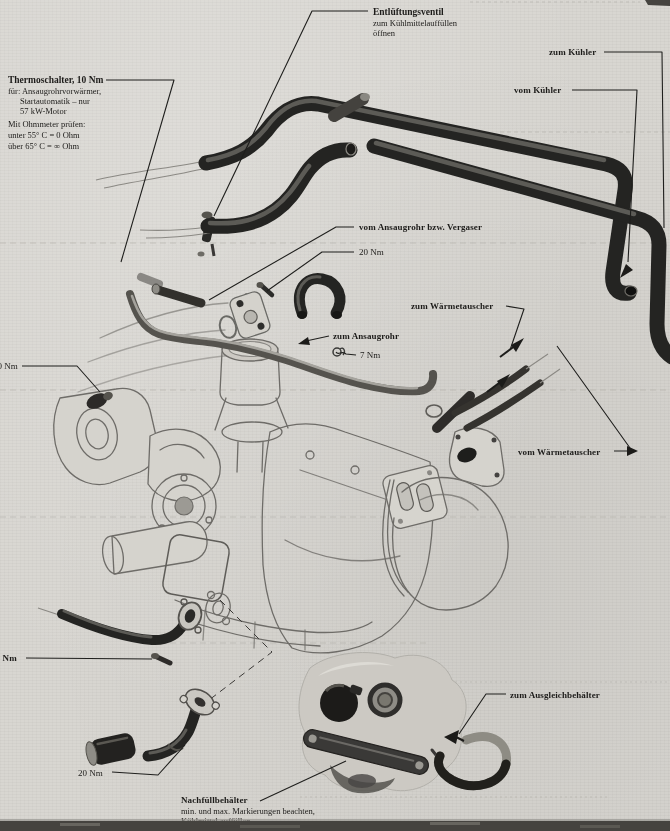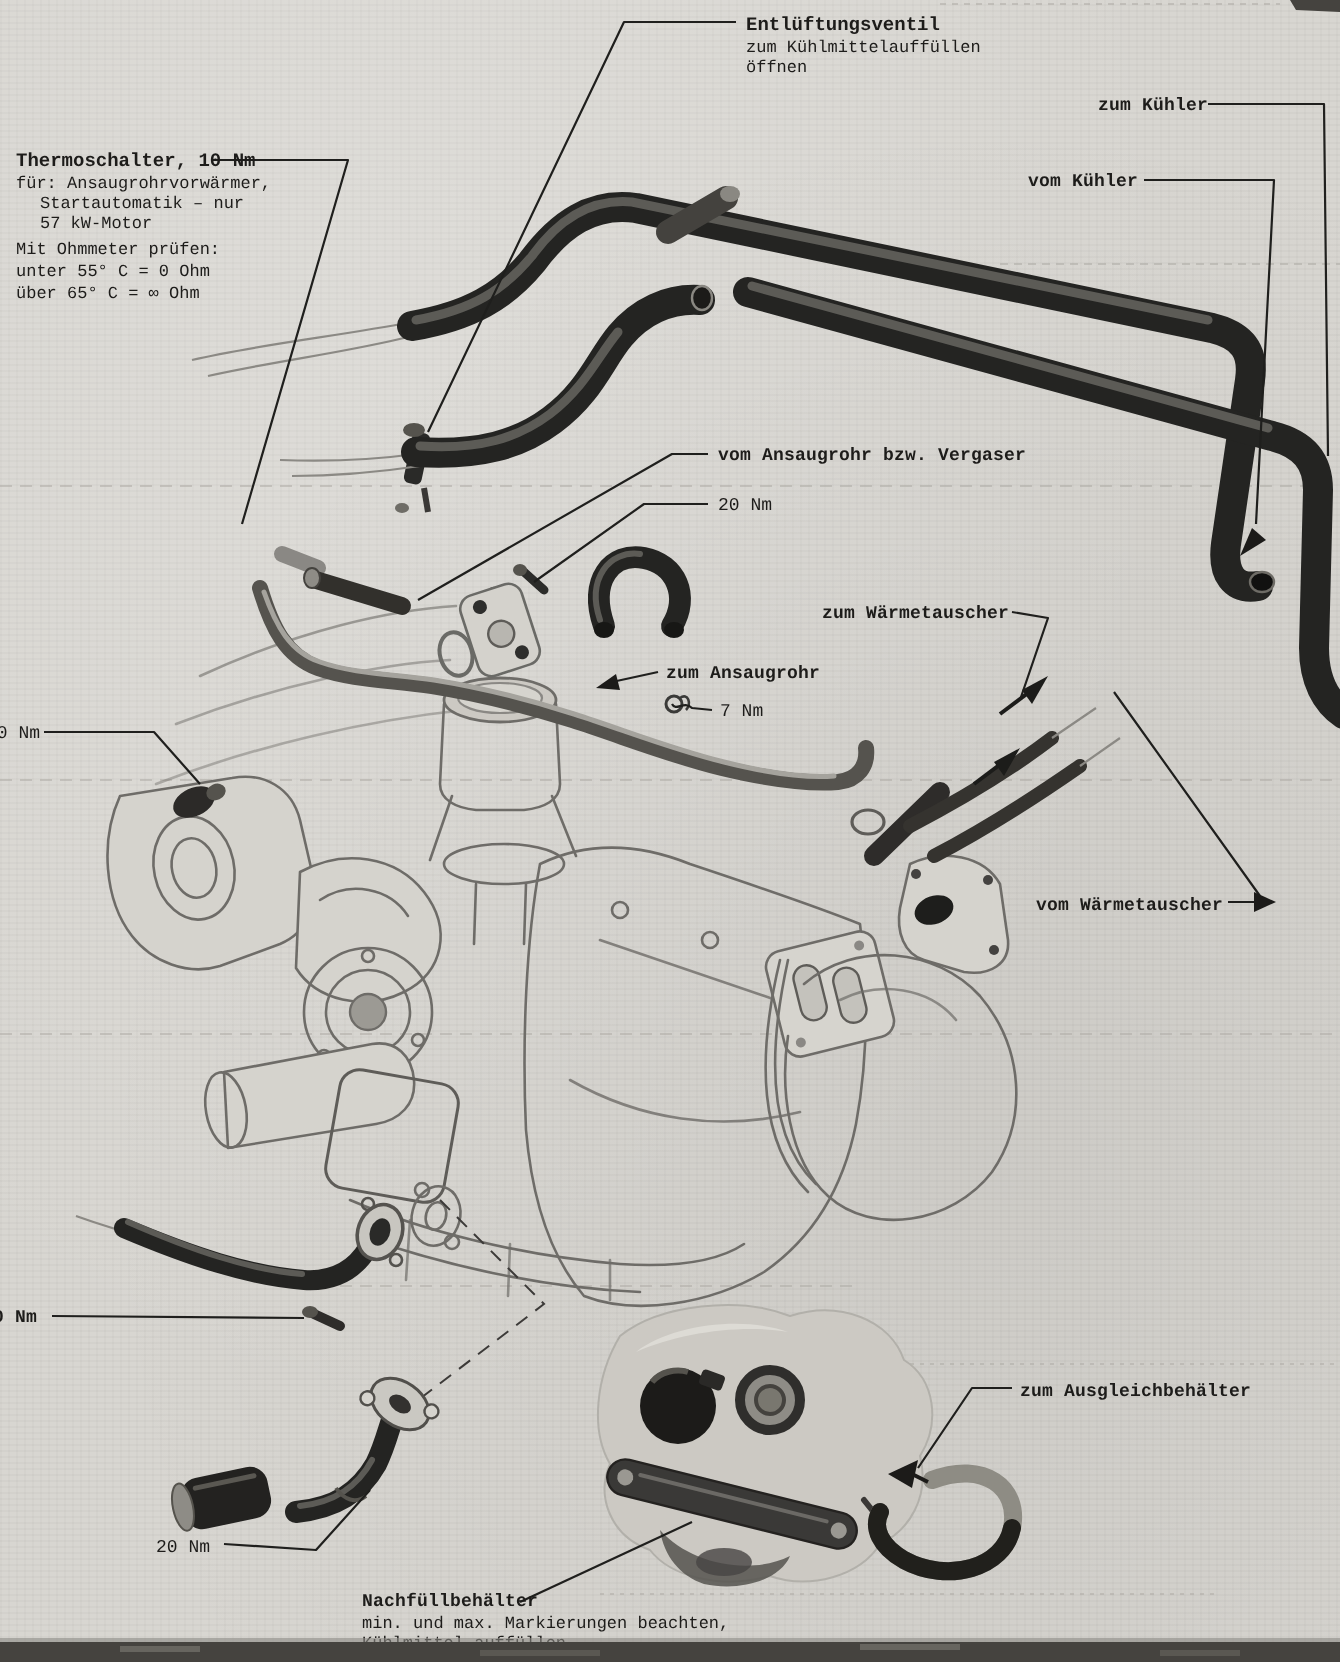--- a/index.html
+++ b/index.html
@@ -1,20 +1,20 @@
 <!DOCTYPE html>
 <html><head>
 <meta charset="utf-8">
 <style>
   html,body{margin:0;padding:0;background:#888;}
   .page{
     position:relative;
     width:670px;height:831px;
     overflow:hidden;
-    font-family:Liberation Mono, monospace;
+    font-family:Liberation Serif, serif;
     background:
       radial-gradient(ellipse at 30% 18%, rgba(255,255,255,0.16), transparent 60%),
       radial-gradient(ellipse at 75% 70%, rgba(0,0,0,0.05), transparent 65%),
       repeating-linear-gradient(0deg, rgba(0,0,0,0.025) 0 1px, transparent 1px 3px),
       repeating-linear-gradient(90deg, rgba(0,0,0,0.018) 0 1px, transparent 1px 4px),
       #d8d6d1;
   }
   svg{position:absolute;left:0;top:0;}
   text{fill:#1d1c1a;}
   .lbl{font-size:9px;font-weight:bold;letter-spacing:.1px;}

